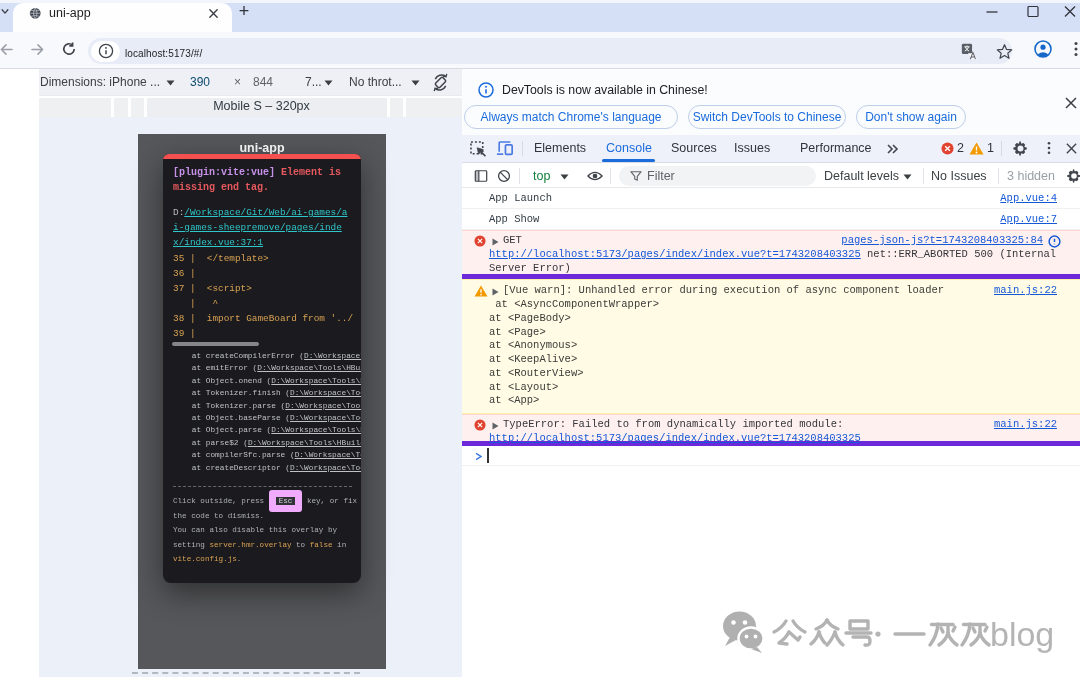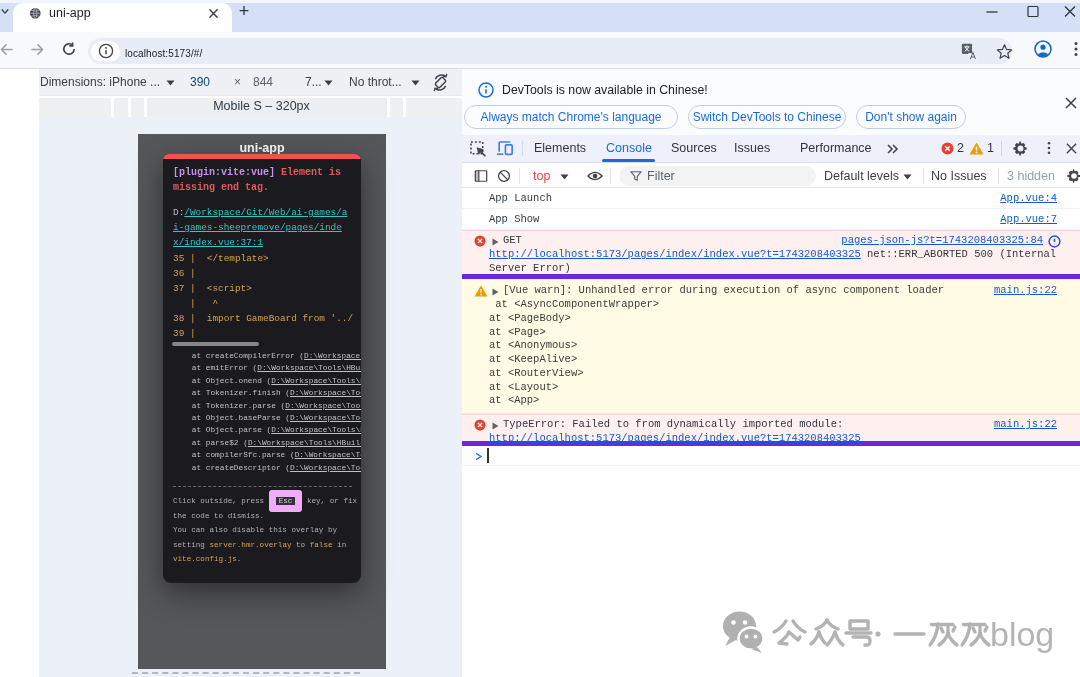--- a/index.html
+++ b/index.html
@@ -284,21 +284,21 @@
       <svg class="abs" style="left:12px; top:6px; width:14px; height:14px;" viewBox="0 0 16 16">
           <rect x="1.5" y="2" width="13" height="12" rx="1" fill="none" stroke="#41454c" stroke-width="1.4"></rect>
           <path d="M5.5 2 V14" stroke="#41454c" stroke-width="1.4"></path>
           <rect x="2" y="2.5" width="3" height="11" fill="#41454c" opacity="0.35"></rect>
         </svg>
       <svg class="abs" style="left:35px; top:6px; width:14px; height:14px;" viewBox="0 0 16 16">
           <circle cx="8" cy="8" r="6.2" fill="none" stroke="#41454c" stroke-width="1.5"></circle>
           <path d="M3.6 3.6 L12.4 12.4" stroke="#41454c" stroke-width="1.5"></path>
         </svg>
       <div class="abs" style="left:57px; top:5px; width:1px; height:16px; background:#e0e3e8;"></div>
-      <div class="abs" style="left:71px; top:6px; font-size:12.5px; color:#ef4444;">top</div>
+      <div class="abs" style="left:71px; top:6px; font-size:12.5px; color:#15803d;">top</div>
       <svg class="abs" style="left:98px; top:11px; width:9px; height:6px;" viewBox="0 0 9 6">
           <path d="M0.5 0.5 H8.5 L4.5 5.5 Z" fill="#3c4043"></path>
         </svg>
       <svg class="abs" style="left:125px; top:7px; width:16px; height:12px;" viewBox="0 0 18 13">
           <path d="M1 6.5 Q9 -1.5 17 6.5 Q9 14.5 1 6.5 Z" fill="none" stroke="#41454c" stroke-width="1.4"></path>
           <circle cx="9" cy="6.5" r="2.6" fill="#41454c"></circle>
         </svg>
       <div class="abs" style="left:148px; top:5px; width:1px; height:16px; background:#e0e3e8;"></div>
       <div class="abs" style="left:157px; top:3px; width:197px; height:20px; background:#f1f3f4; border-radius:10px;">
         <svg class="abs" style="left:11px; top:4px; width:12px; height:12px;" viewBox="0 0 14 14">

